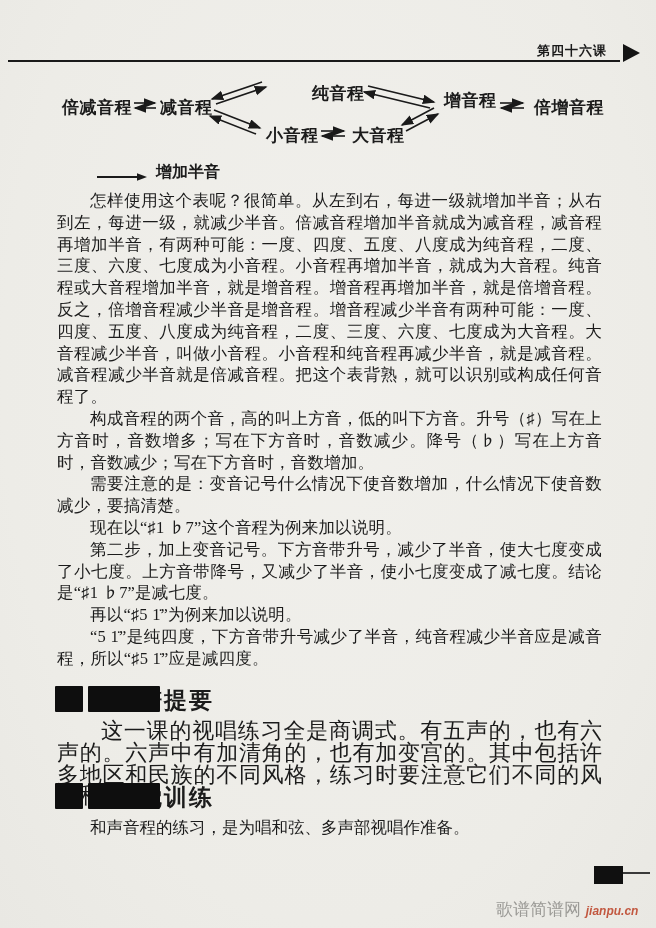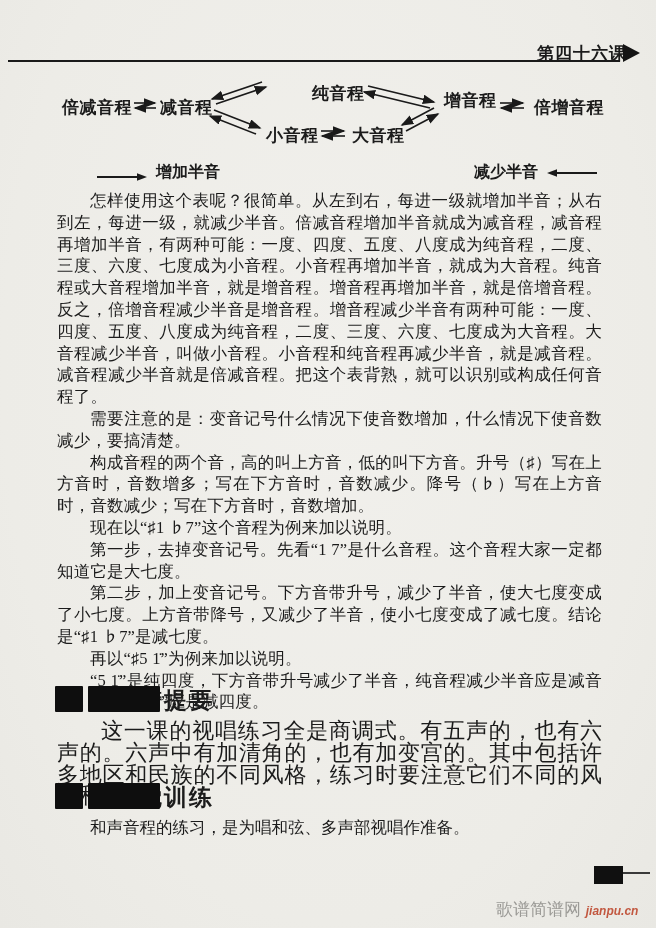--- a/index.html
+++ b/index.html
@@ -12,21 +12,21 @@
     width:656px;height:928px;
     margin:0 auto;
     background:#efeeea;
     background-image:radial-gradient(ellipse at 50% 40%, #f1f0ec 0%, #edecE7 70%, #e9e8e3 100%);
     overflow:hidden;
     color:#1b1b1b;
   }
   .abs{position:absolute;}
   
   .header-rule{left:8px;top:60px;width:612px;height:2px;background:#1a1a1a;}
-  .lesson-title{left:537px;top:42px;font-size:17px;font-weight:bold;letter-spacing:1px;white-space:nowrap;}
+  .lesson-title{left:537px;top:42px;font-size:13px;font-weight:bold;letter-spacing:1px;white-space:nowrap;}
   .lesson-arrow{left:623px;top:44px;width:0;height:0;
     border-top:9px solid transparent;border-bottom:9px solid transparent;border-left:17px solid #141414;}
   
   .diagram-svg{left:0;top:78px;}
   .dnode{font-size:17px;font-weight:bold;white-space:nowrap;letter-spacing:0.5px;}
   .n-dd{left:62px;top:96px;}
   .n-dim{left:160px;top:96px;}
   .n-perf{left:312px;top:82px;}
   .n-min{left:266px;top:124px;}
   .n-maj{left:352px;top:124px;}
@@ -108,34 +108,26 @@
   <span class="abs dnode n-aug">增音程</span>
   <span class="abs dnode n-da">倍增音程</span>
 
   <div class="abs legend legend-left">
     <svg width="52" height="12" viewBox="0 0 52 12">
       <line x1="1" y1="6" x2="44" y2="6" stroke="#1a1a1a" stroke-width="1.8"></line>
       <path d="M51,6 L41,2.2 L41,9.8 Z" fill="#1a1a1a"></path>
     </svg>
     <span>增加半音</span>
   </div>
-  <div class="abs legend legend-right">
-    <span>减少半音</span>
-    <svg width="52" height="12" viewBox="0 0 52 12">
-      <line x1="8" y1="6" x2="51" y2="6" stroke="#1a1a1a" stroke-width="1.8"></line>
-      <path d="M1,6 L11,2.2 L11,9.8 Z" fill="#1a1a1a"></path>
-    </svg>
-  </div>
 
   <div class="abs bodytext">
     <p>怎样使用这个表呢？很简单。从左到右，每进一级就增加半音；从右到左，每进一级，就减少半音。倍减音程增加半音就成为减音程，减音程再增加半音，有两种可能：一度、四度、五度、八度成为纯音程，二度、三度、六度、七度成为小音程。小音程再增加半音，就成为大音程。纯音程或大音程增加半音，就是增音程。增音程再增加半音，就是倍增音程。反之，倍增音程减少半音是增音程。增音程减少半音有两种可能：一度、四度、五度、八度成为纯音程，二度、三度、六度、七度成为大音程。大音程减少半音，叫做小音程。小音程和纯音程再减少半音，就是减音程。减音程减少半音就是倍减音程。把这个表背熟，就可以识别或构成任何音程了。</p>
+    <p>构成音程的两个音，高的叫上方音，低的叫下方音。升号（♯）写在上方音时，音数增多；写在下方音时，音数减少。降号（♭）写在上方音时，音数减少；写在下方音时，音数增加。</p>
     <p>需要注意的是：变音记号什么情况下使音数增加，什么情况下使音数减少，要搞清楚。</p>
-    <p>构成音程的两个音，高的叫上方音，低的叫下方音。升号（♯）写在上方音时，音数增多；写在下方音时，音数减少。降号（♭）写在上方音时，音数减少；写在下方音时，音数增加。</p>
     <p>现在以“♯1 ♭7”这个音程为例来加以说明。</p>
-    <p>第一步，去掉变音记号。先看“1 7”是什么音程。这个音程大家一定都知道它是大七度。</p>
     <p>第二步，加上变音记号。下方音带升号，减少了半音，使大七度变成了小七度。上方音带降号，又减少了半音，使小七度变成了减七度。结论是“♯1 ♭7”是减七度。</p>
     <p>再以“♯5 1̇”为例来加以说明。</p>
     <p>“5 1̇”是纯四度，下方音带升号减少了半音，纯音程减少半音应是减音程，所以“♯5 1̇”应是减四度。</p>
   </div>
 
   <div class="abs sec-head sec1-head">
     <span class="blk-square"></span>
     <span class="blk-bar"></span>
     <span class="sec-title">视谱提要</span>
   </div>

